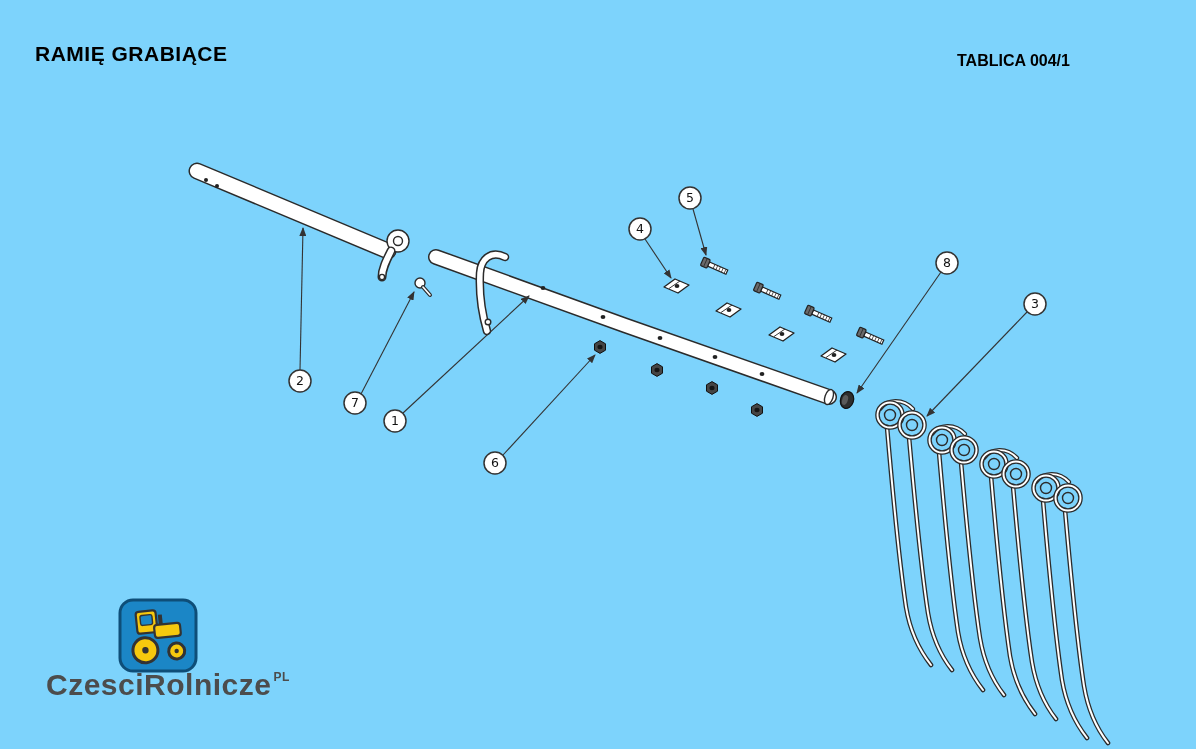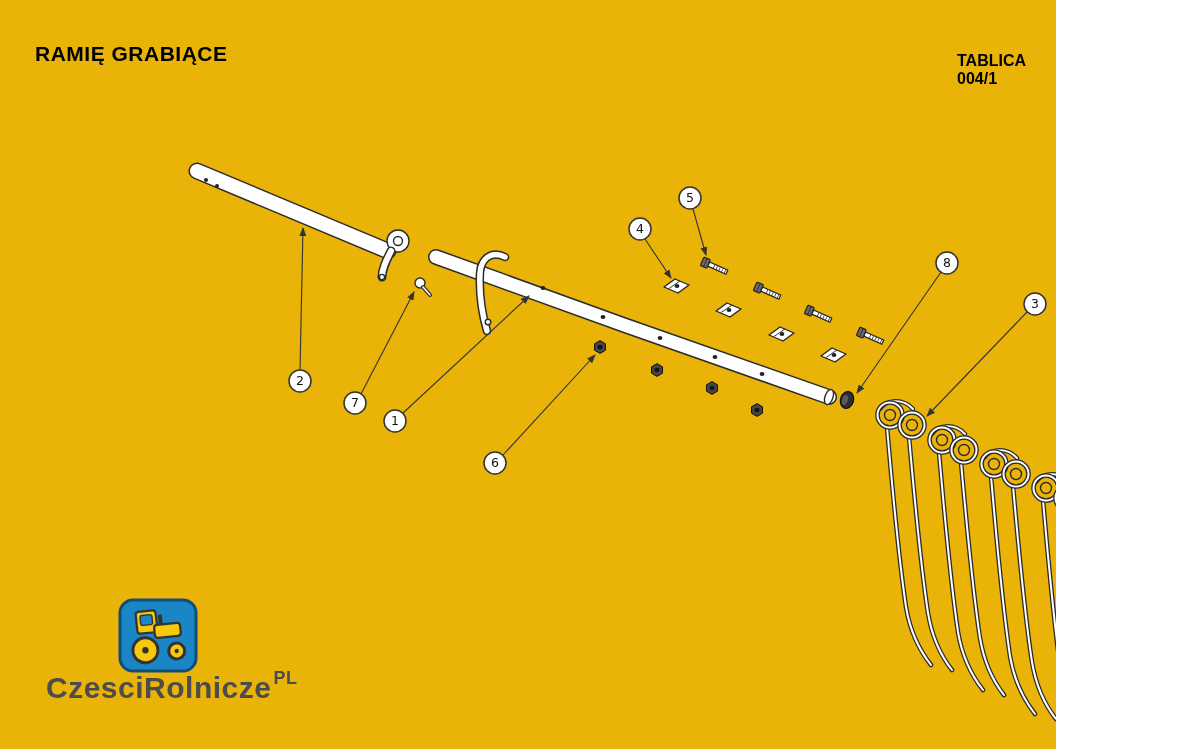--- a/index.html
+++ b/index.html
@@ -1,30 +1,30 @@
 <!DOCTYPE html>
 <html><head>
 <meta charset="utf-8">
 <style>
   html,body{margin:0;padding:0;background:#fff;}
-  .page{position:relative;width:1017px;height:749px;background:#eab308;overflow:hidden;
-        font-family:"Liberation Sans",sans-serif;padding-left:39px;}
+  .page{position:relative;width:1196px;height:749px;background:#7dd3fc;overflow:hidden;
+        font-family:"Liberation Sans",sans-serif;}
   .page-title{position:absolute;left:35px;top:42px;font-size:21px;font-weight:bold;
               letter-spacing:.5px;color:#000;}
   .table-ref{position:absolute;left:957px;top:52px;font-size:16px;font-weight:bold;color:#000;}
   .diagram-svg{position:absolute;left:0;top:0;}
   .wireB{fill:none;stroke:#2b2b2b;stroke-linecap:round;stroke-linejoin:round;}
   .wireW{fill:none;stroke:#ffffff;stroke-linecap:round;stroke-linejoin:round;}
   .thin{fill:#ffffff;stroke:#2b2b2b;stroke-width:1.4;}
   .leader{stroke:#333333;stroke-width:1.1;fill:none;}
   .callout-circle{fill:#ffffff;stroke:#333333;stroke-width:1.5;}
   .callout-text{font-family:"DejaVu Sans",sans-serif;font-size:12.5px;fill:#111;text-anchor:middle;}
   .brand-name{position:absolute;left:46px;top:668px;font-size:30px;font-weight:bold;
               color:#4c4c4c;letter-spacing:.5px;}
-  .brand-name sup{font-size:18px;vertical-align:14px;margin-left:2px;margin-top:28px;}
+  .brand-name sup{font-size:12px;vertical-align:14px;margin-left:2px;margin-top:28px;}
 </style>
 </head>
 <body>
 
 <div class="page">
 
   <div class="page-title">RAMIĘ GRABIĄCE</div>
   <div class="table-ref">TABLICA 004/1</div>
 
   <svg class="diagram-svg" width="1203" height="749" viewBox="0 0 1203 749">

